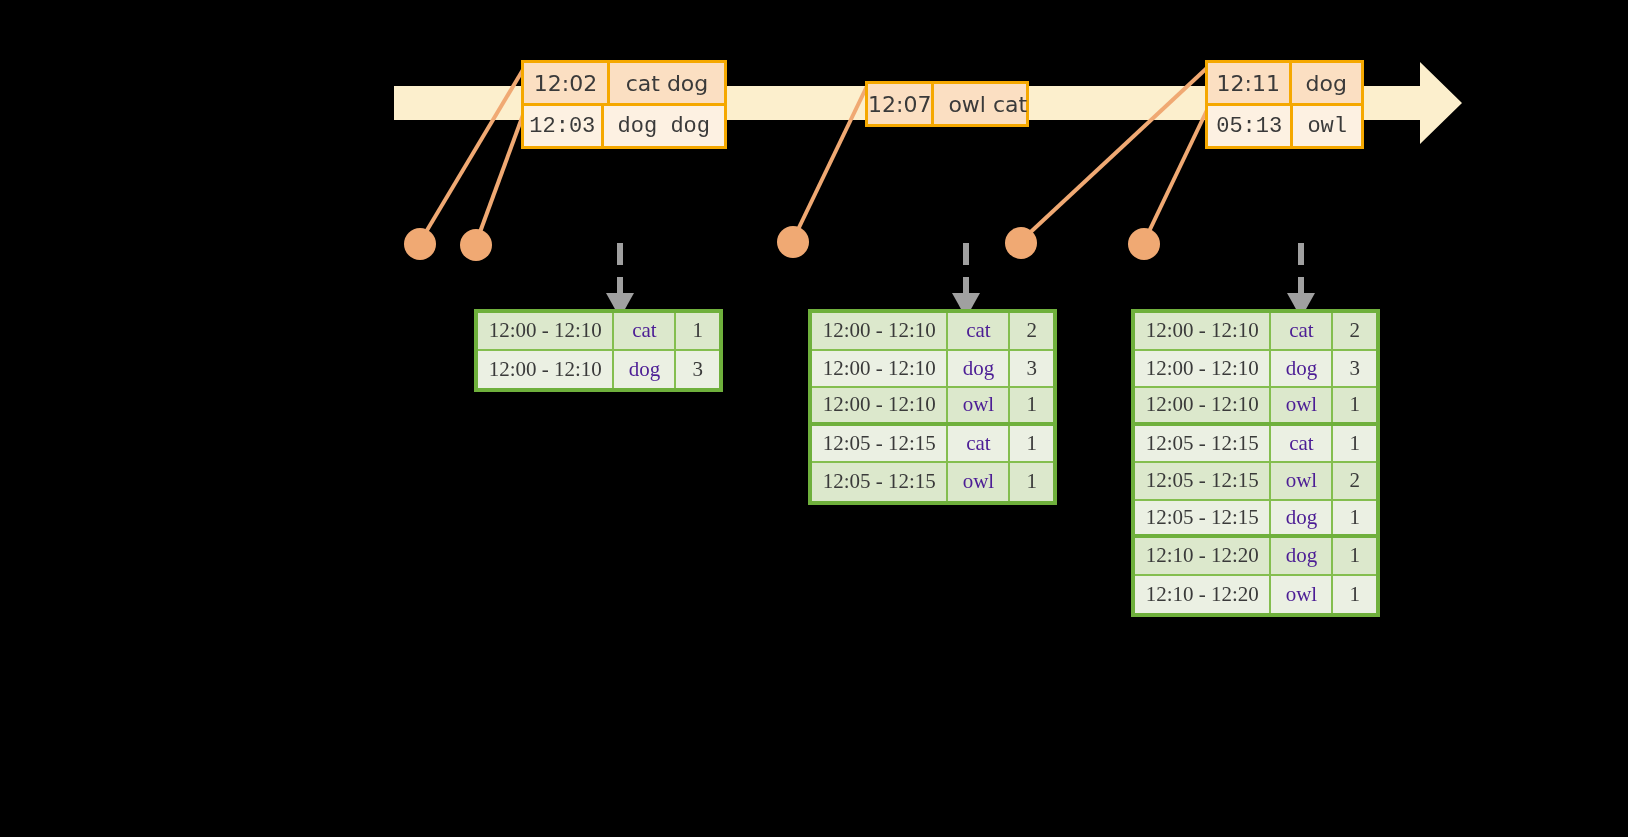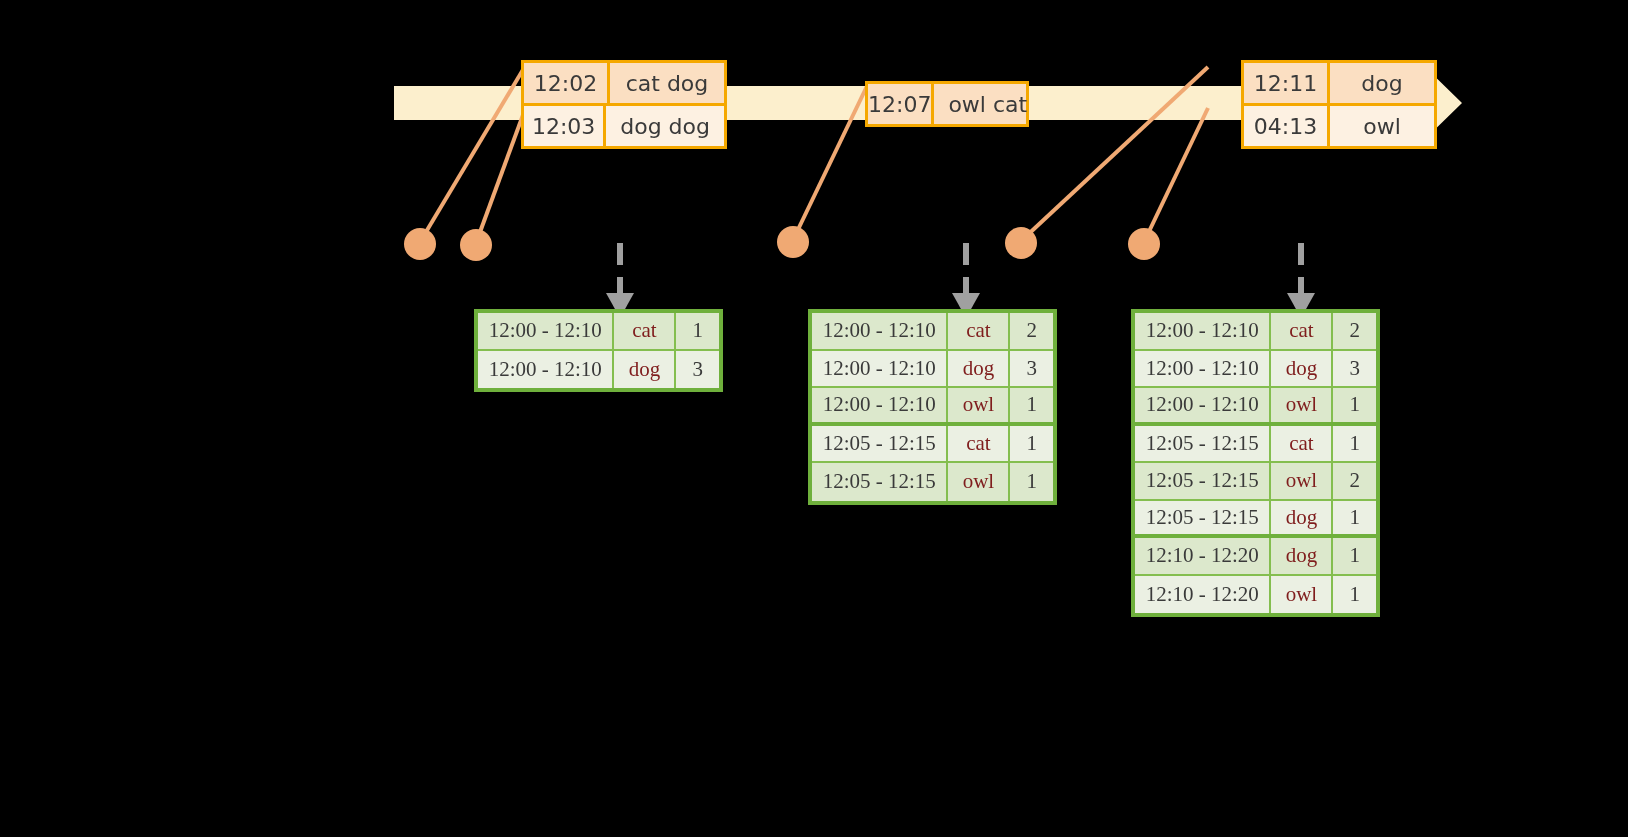--- a/index.html
+++ b/index.html
@@ -38,20 +38,21 @@
     flex-direction: column;
     background: #FDEBD2;
   }
   .event-row {
     display: flex;
     flex-direction: row;
     height: 40px;
   }
   .event-row + .event-row {
     border-top: 3px solid #F5A800;
+    font-family: Liberation Mono, monospace;
   }
   .event-row.shade-a { background: #FBDFC2; }
   .event-row.shade-b { background: #FDF1E2; }
   .event-time {
     width: 86px;
     display: flex;
     align-items: center;
     justify-content: center;
     font-size: 22px;
     color: #3a3a3a;
@@ -99,21 +100,21 @@
     border-right: 2px solid #84BE4F;
     box-sizing: border-box;
     white-space: nowrap;
   }
   .res-word {
     width: 64px;
     display: flex;
     align-items: center;
     justify-content: center;
     font-size: 21px;
-    color: #7f1d1d;
+    color: #4c1d95;
     border-right: 2px solid #84BE4F;
     box-sizing: border-box;
   }
   .res-count {
     width: 44px;
     display: flex;
     align-items: center;
     justify-content: center;
     font-size: 21px;
     color: #3a3a3a;
@@ -172,27 +173,27 @@
     </div>
   </div>
 
   <div class="event-box" style="left:865px; top:81px; width:164px;">
     <div class="event-row shade-a">
       <span class="event-time">12:07</span>
       <span class="event-words">owl cat</span>
     </div>
   </div>
 
-  <div class="event-box" style="left:1205px; top:60px; width:196px;margin-left:36px;">
+  <div class="event-box" style="left:1205px; top:60px; width:159px;">
     <div class="event-row shade-a">
       <span class="event-time">12:11</span>
       <span class="event-words">dog</span>
     </div>
     <div class="event-row shade-b">
-      <span class="event-time">04:13</span>
+      <span class="event-time">05:13</span>
       <span class="event-words">owl</span>
     </div>
   </div>
 
   <div class="result-table" id="t1">
     <div class="res-row shade-a">
       <span class="res-window">12:00 - 12:10</span>
       <span class="res-word">cat</span>
       <span class="res-count">1</span>
     </div>

